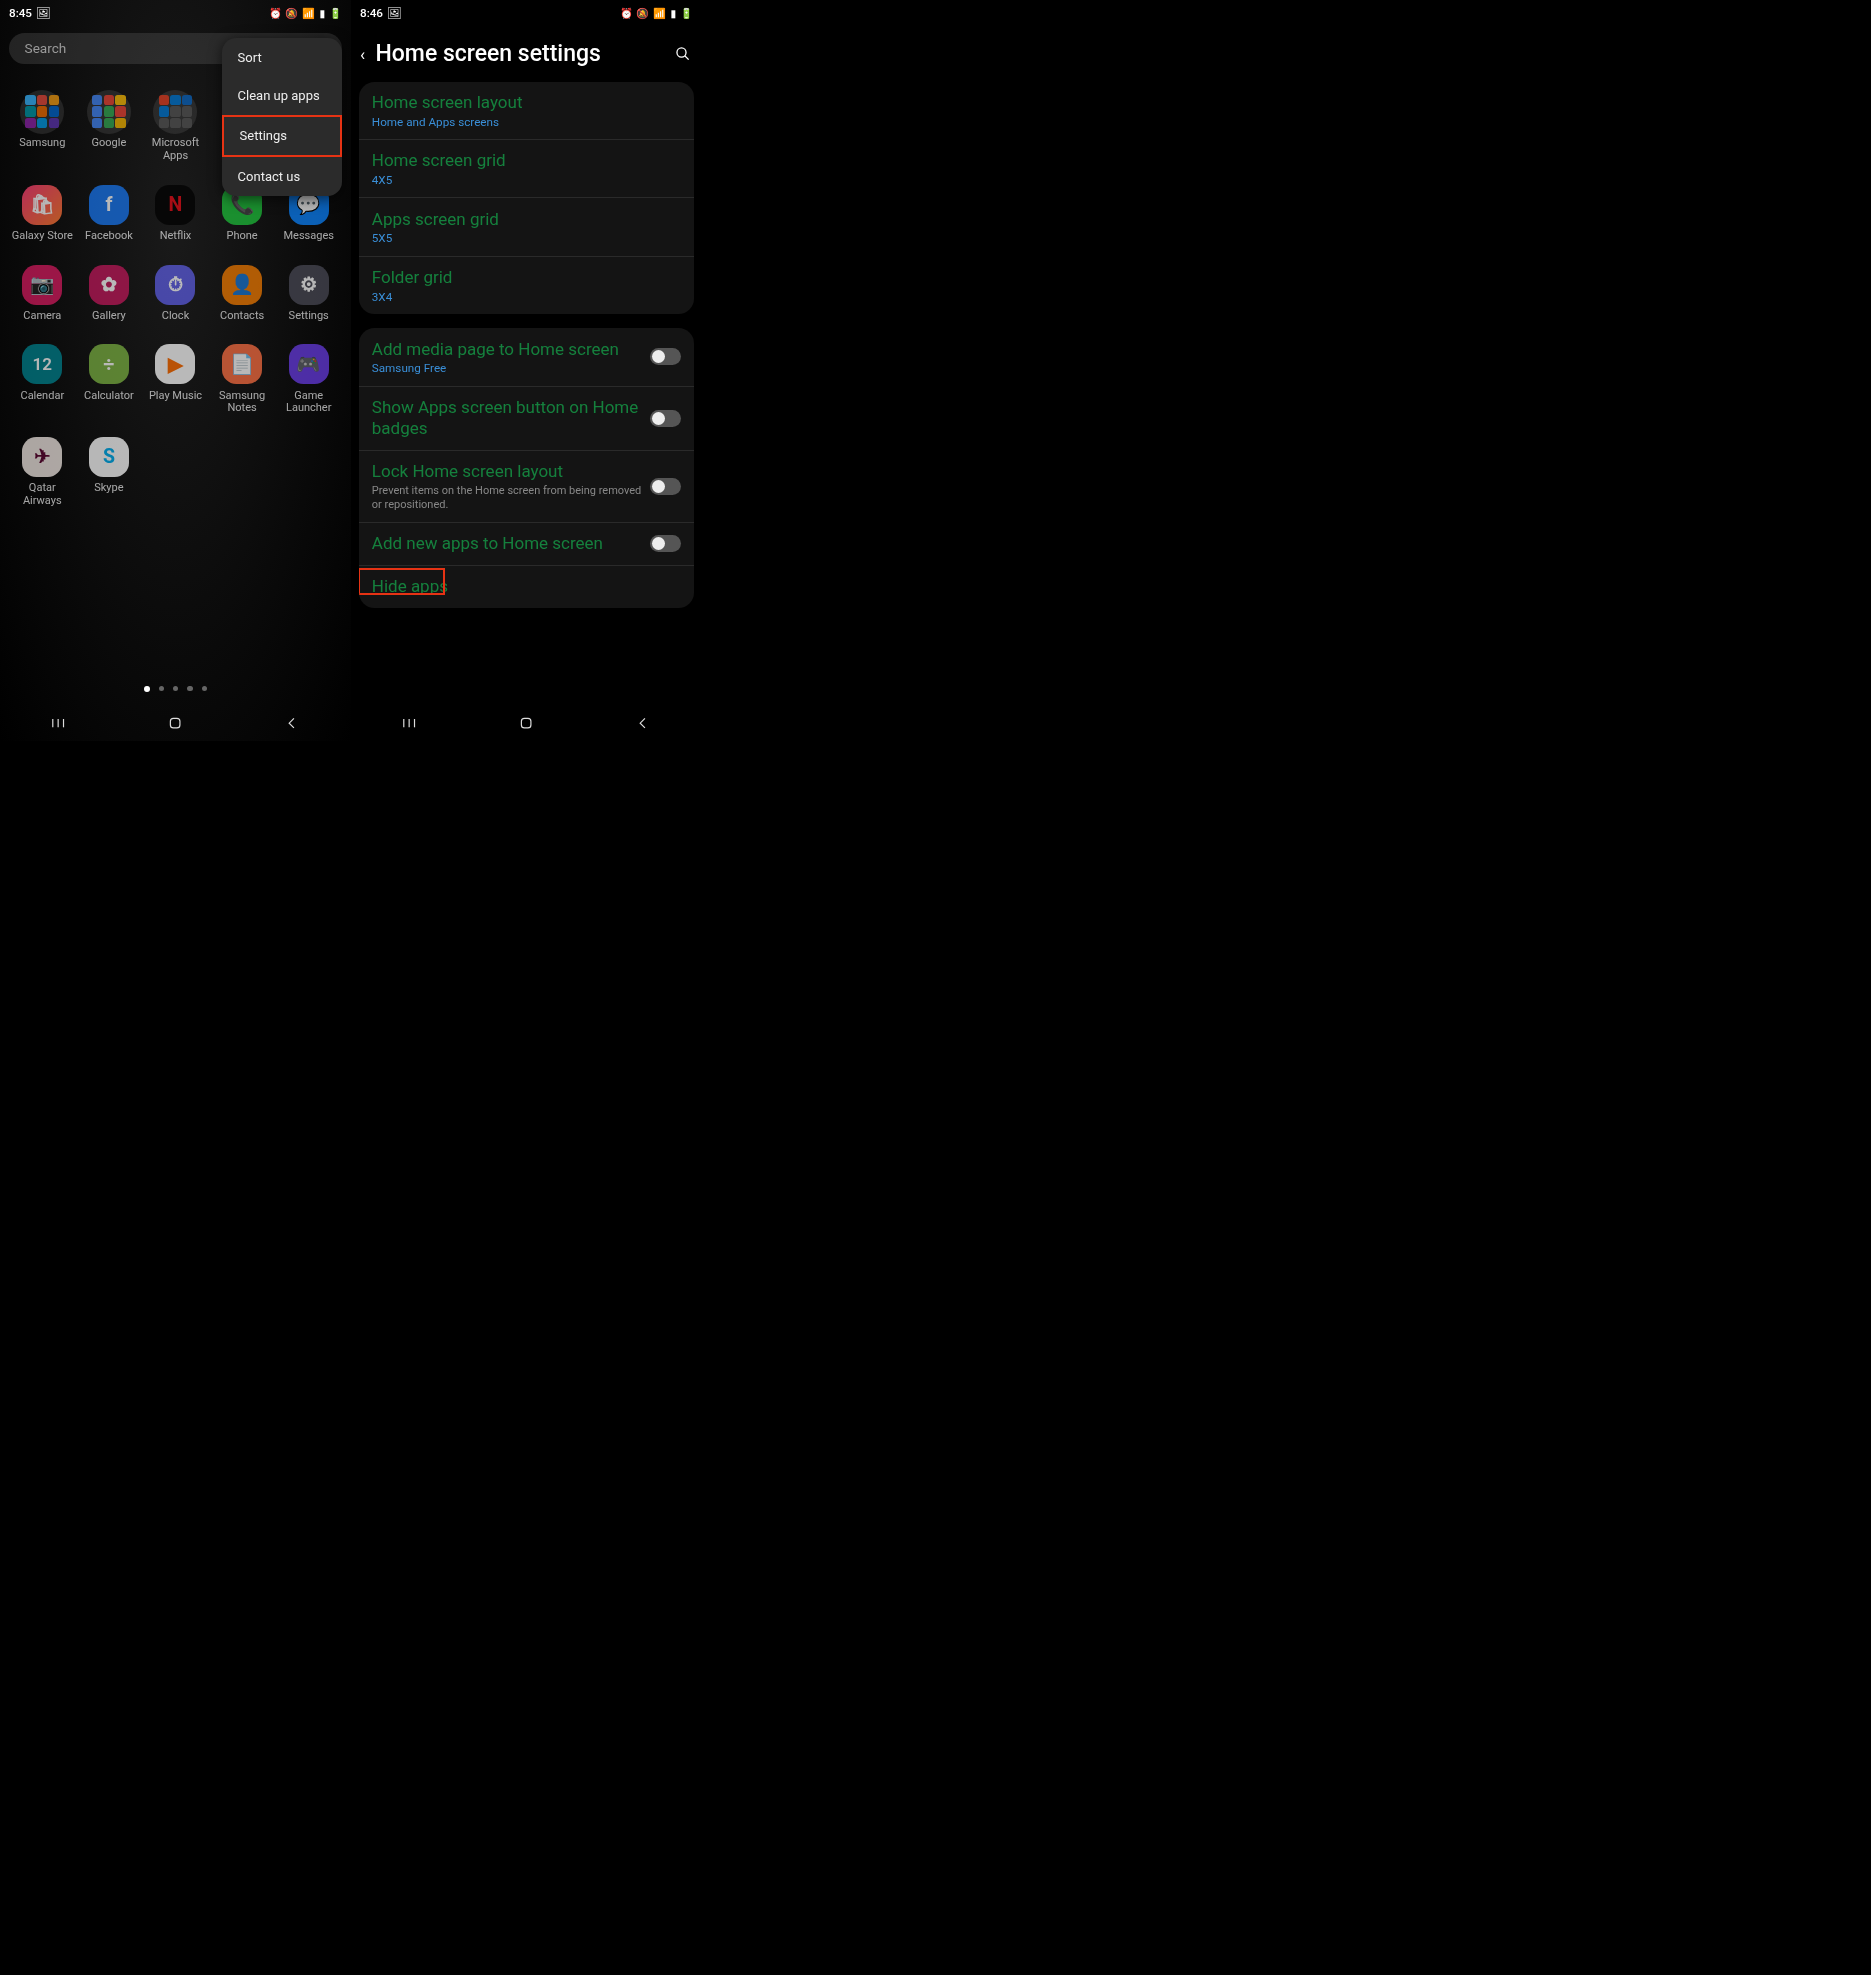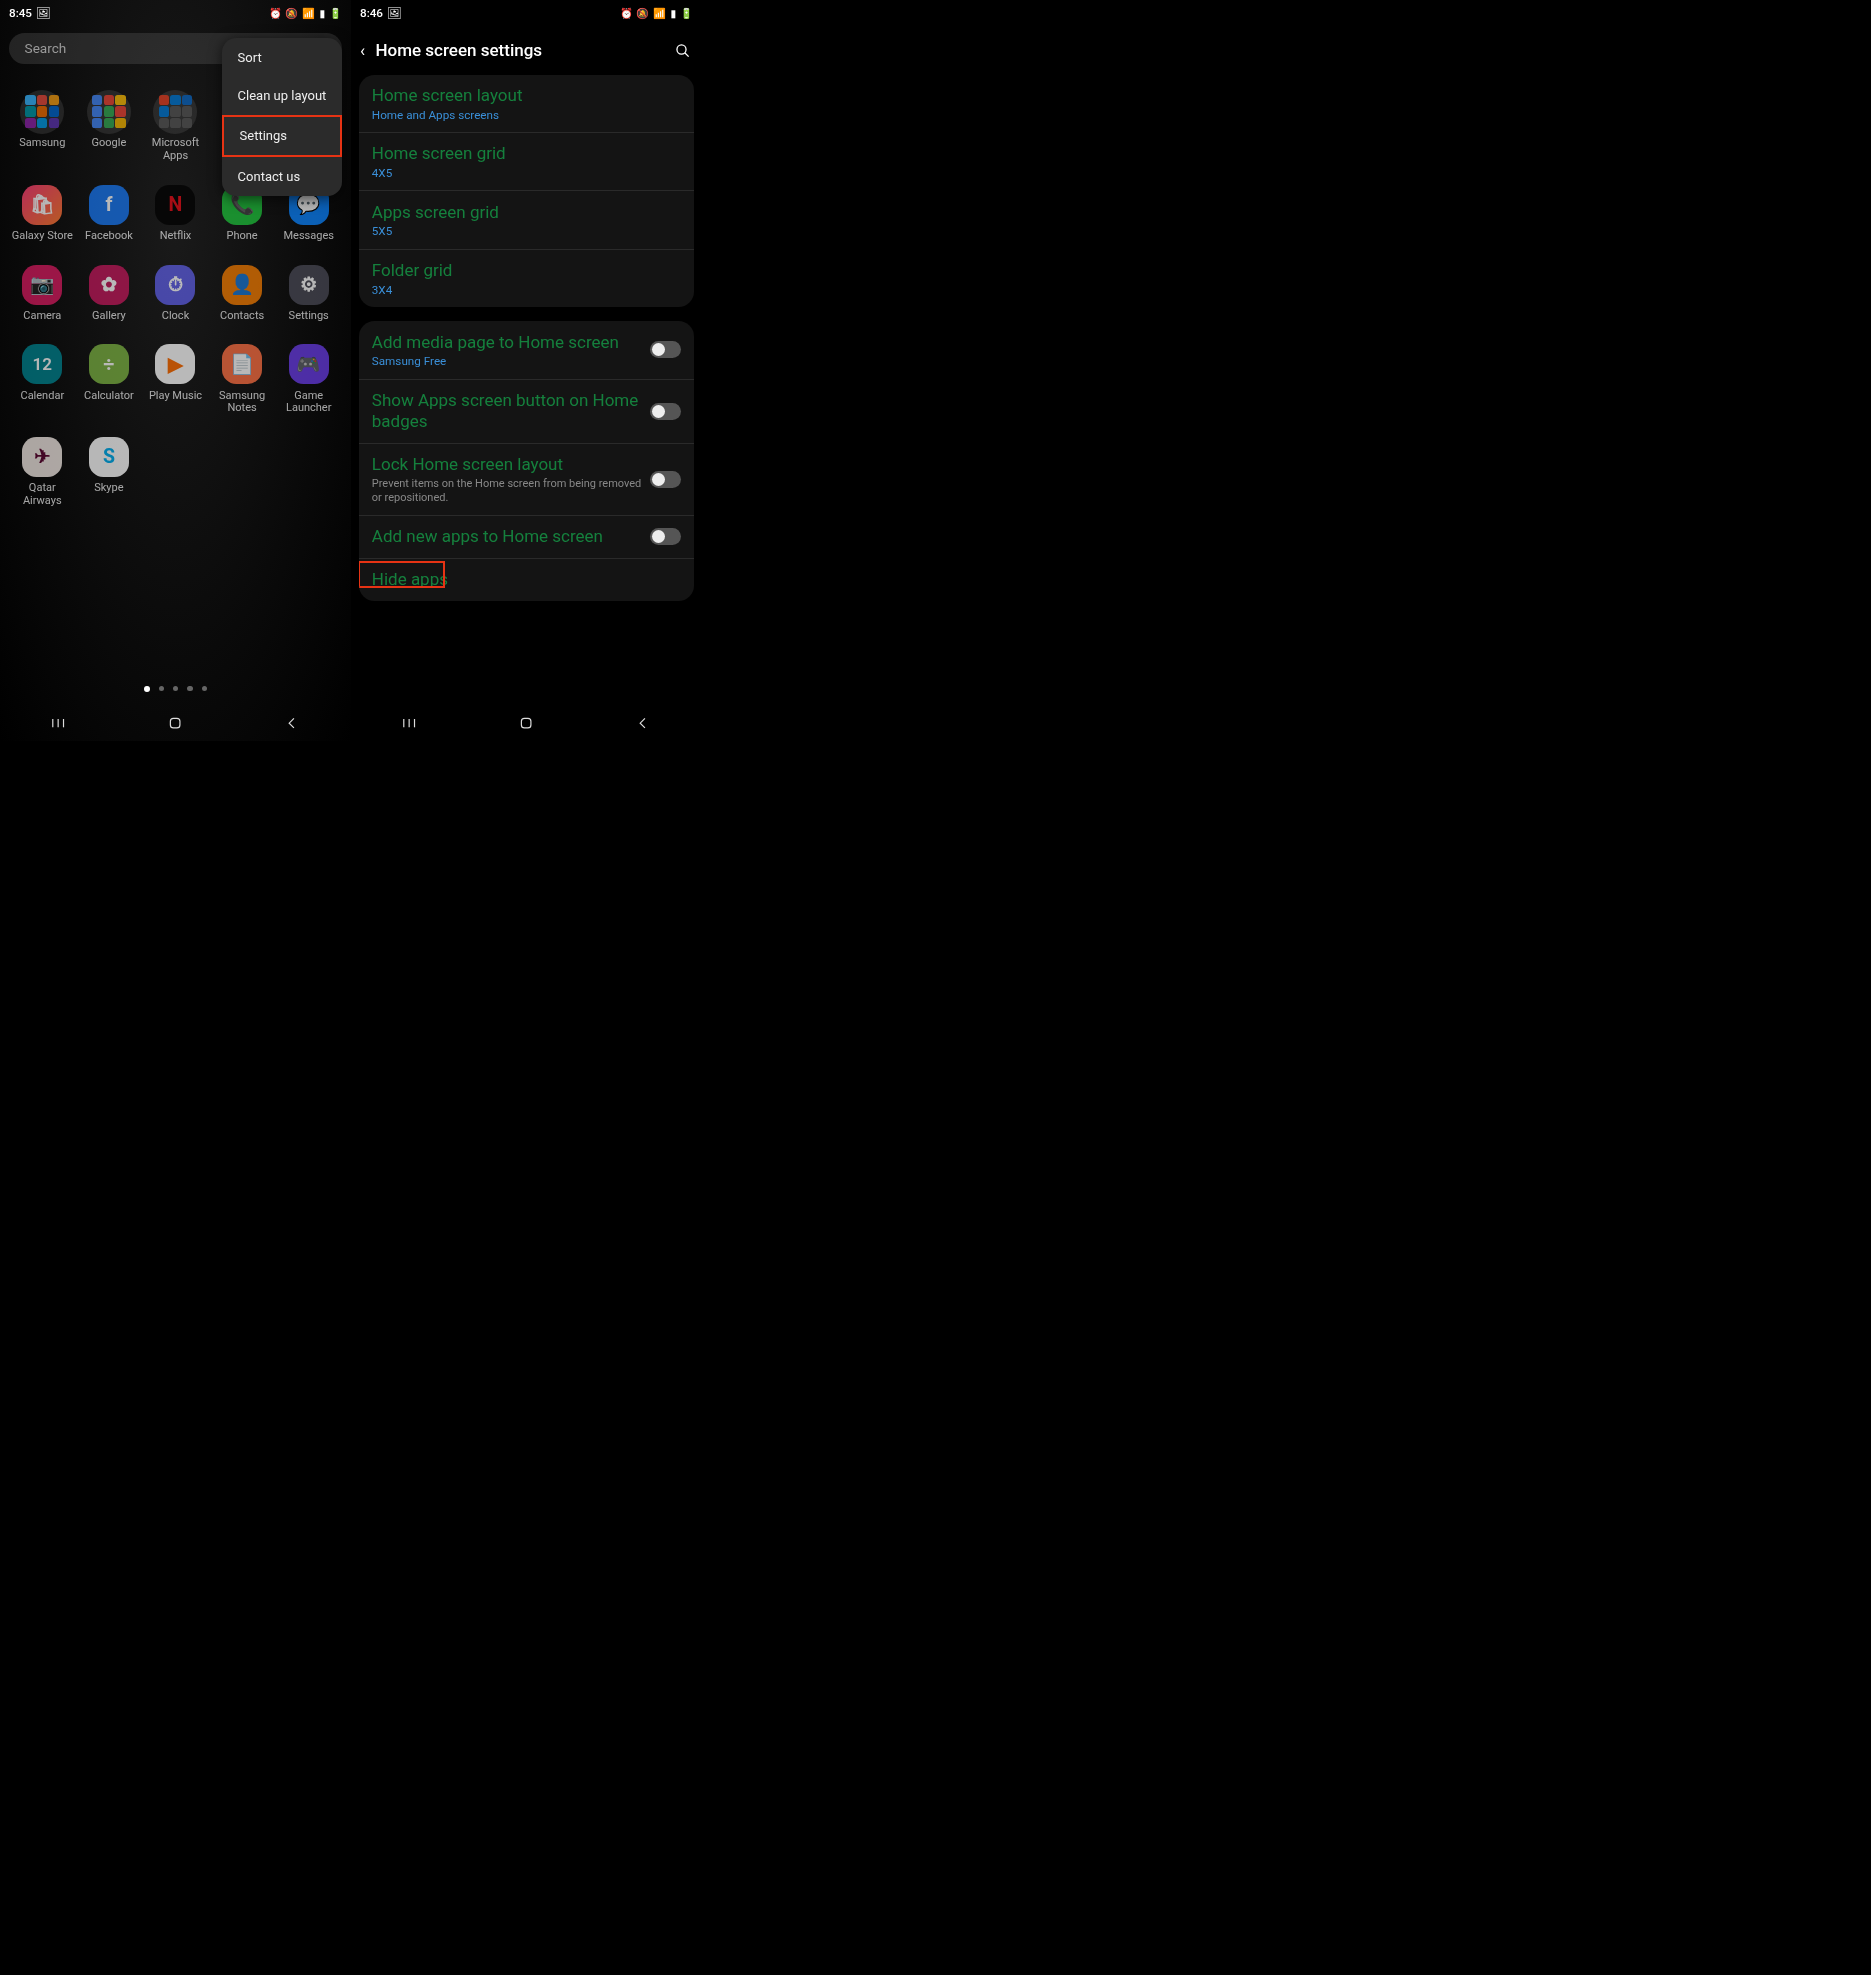--- a/index.html
+++ b/index.html
@@ -122,21 +122,21 @@
   }
   .nav-icon { width: 14.3px; height: 14.3px; }
   
   .settings-header {
     display: flex;
     align-items: center;
     padding: 14.3px 11.7px 14.3px 9px;
     gap: 10.4px;
   }
   .back-arrow { font-size: 17px; color: #fff; }
-  .settings-title { flex: 1; font-size: 17px; font-weight: 500; }
+  .settings-title { flex: 1; font-size: 23px; font-weight: 500; }
   .search-icon { width: 15.6px; height: 15.6px; }
   .settings-card {
     margin: 0 7.8px 14.3px 7.8px;
     background: #141414;
     border-radius: 15.6px;
     overflow: hidden;
   }
   .settings-row {
     padding: 10.4px 13px;
     border-bottom: 0.6px solid #2a2a2a;
@@ -183,21 +183,21 @@
       <span>🔋</span>
     </div>
   </div>
 
   <div class="search-bar">
     <span>Search</span>
   </div>
 
   <div class="popup-menu" id="popup-menu">
       <div class="popup-item">Sort</div>
-      <div class="popup-item">Clean up layout</div>
+      <div class="popup-item">Clean up apps</div>
       <div class="popup-item highlight-box">Settings</div>
       <div class="popup-item">Contact us</div>
     </div>
 
   <div class="app-grid" id="app-grid">
       <div class="app-item">
         <div class="folder-icon">
           <div class="mini" style="background: rgb(56, 182, 255);"></div>
           <div class="mini" style="background: rgb(230, 74, 60);"></div>
           <div class="mini" style="background: rgb(243, 156, 18);"></div>

